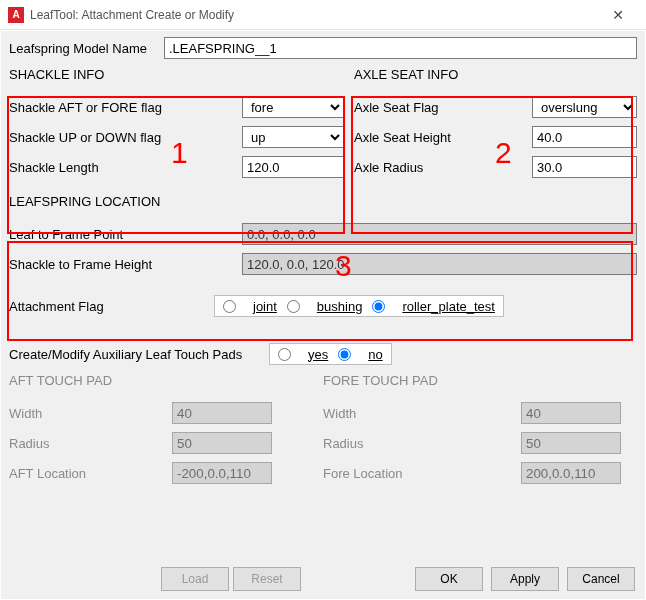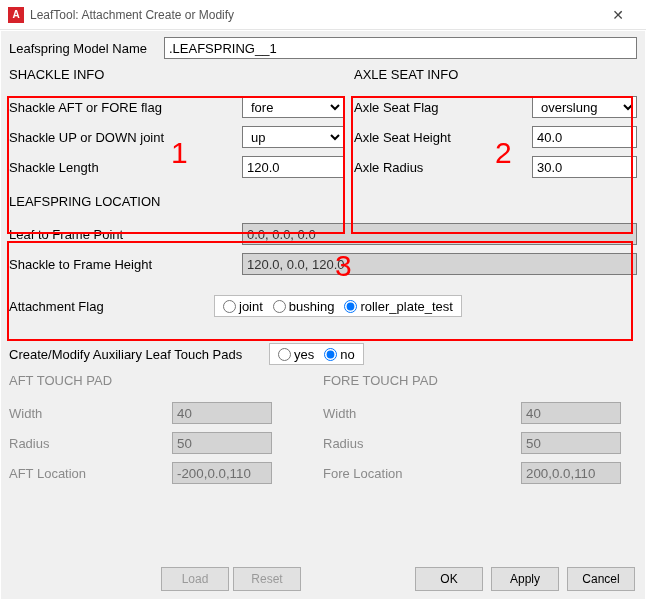--- a/index.html
+++ b/index.html
@@ -112,22 +112,23 @@
     align-items: center;
     gap: 10px;
     background: #fff;
     border: 1px solid #bdbdbd;
     height: 22px;
     padding: 0 8px;
   }
   .radio-group label {
     display: inline-flex;
     align-items: center;
-    gap: 3px;
+    gap: 17px;
     font-size: 13px;
+    text-decoration: underline;
   }
   .radio-group input[type=radio] { margin: 0; }
   .pad-cols { display: flex; margin-top: 4px; }
   .pad-col { width: 50%; }
   .pad-col .section-title { color: #8a8a8a; }
   .pad-col .form-row .lbl { width: 135px; color: #8a8a8a; }
   .pad-col .form-row .ctrl { flex: 0 0 100px; }
   .pad-col.right .form-row .lbl { width: 170px; }
   .disabled-input {
     background: #d4d4d4;
@@ -179,21 +180,21 @@
       <div class="section-title">SHACKLE INFO</div>
       <div class="form-row">
         <div class="lbl">Shackle AFT or FORE flag</div>
         <div class="ctrl">
           <select class="select">
             <option>fore</option>
           </select>
         </div>
       </div>
       <div class="form-row">
-        <div class="lbl">Shackle UP or DOWN joint</div>
+        <div class="lbl">Shackle UP or DOWN flag</div>
         <div class="ctrl">
           <select class="select">
             <option>up</option>
           </select>
         </div>
       </div>
       <div class="form-row">
         <div class="lbl">Shackle Length</div>
         <div class="ctrl">
           <input class="input" value="120.0" style="">

